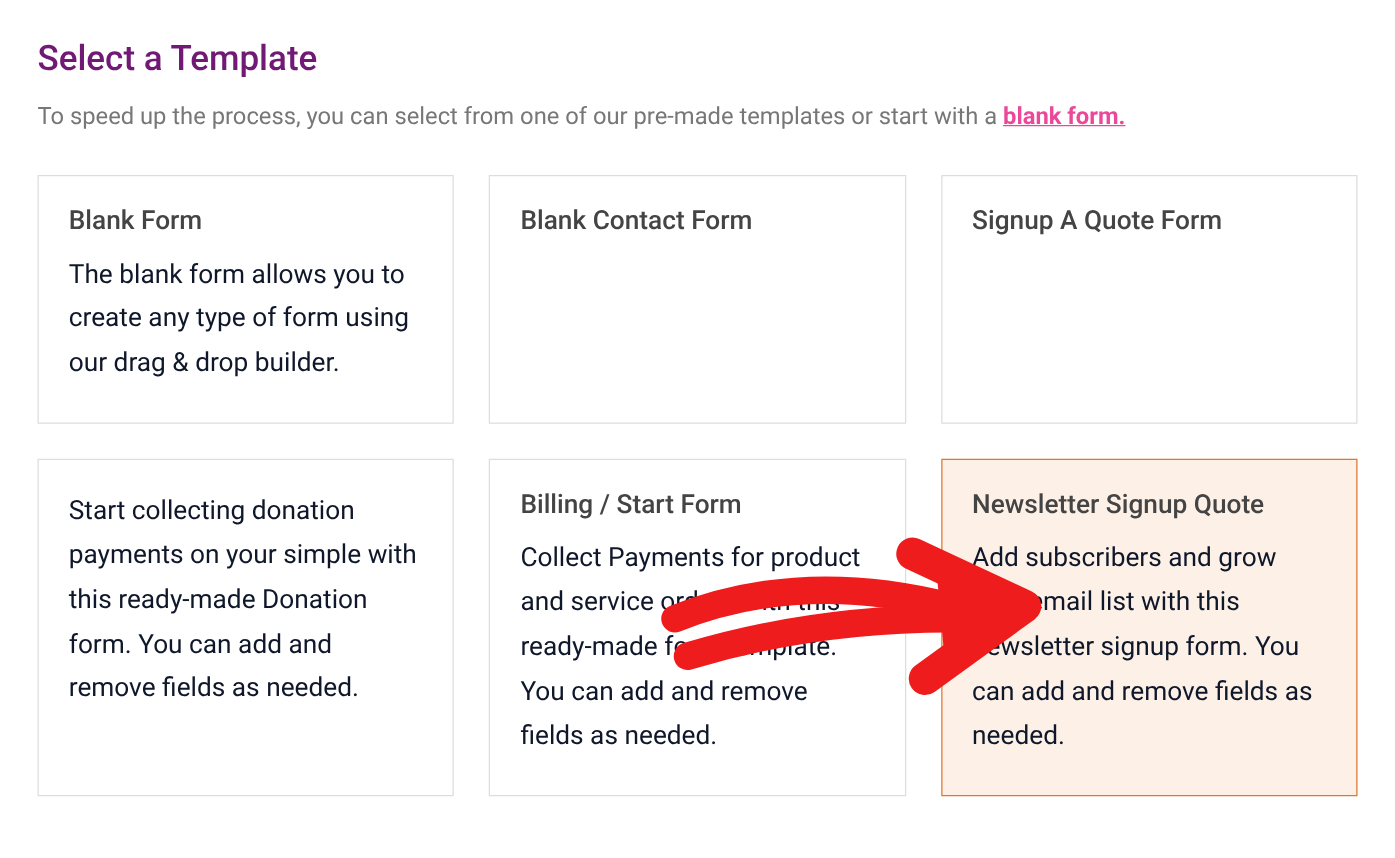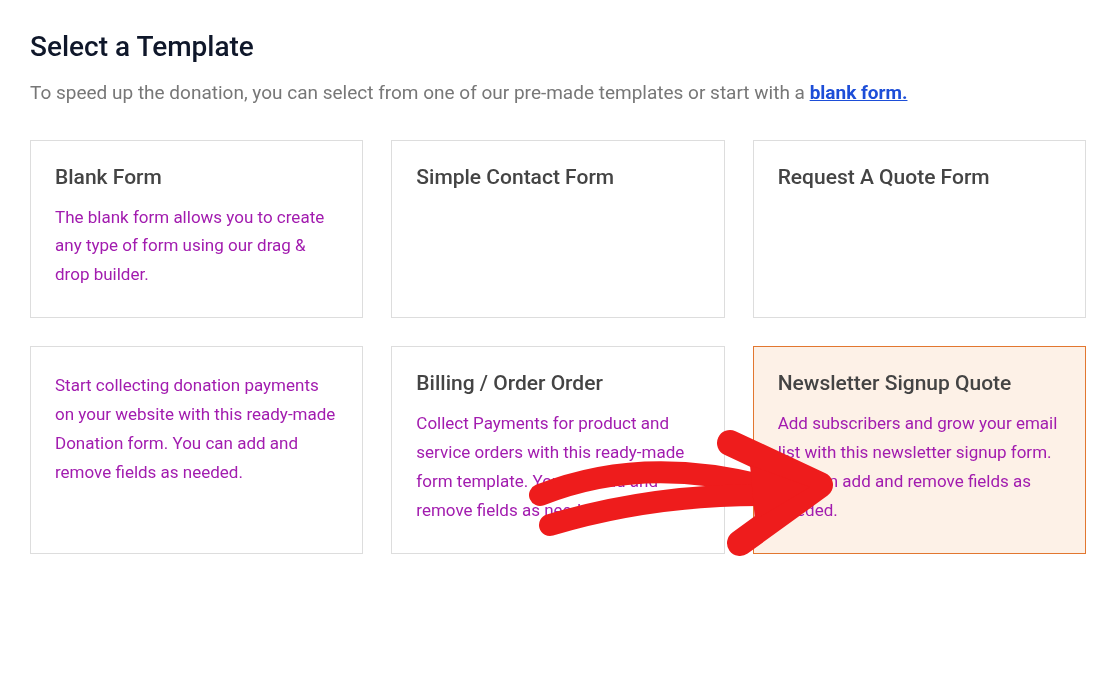--- a/index.html
+++ b/index.html
@@ -9,31 +9,31 @@
     }
     body {
       font-family: -apple-system, BlinkMacSystemFont, "Segoe UI", Roboto, Helvetica, Arial, sans-serif;
       background: #ffffff;
       padding: 30px 30px 40px 30px;
       width: 1116px;
     }
     .page-title {
       font-size: 28px;
       font-weight: 500;
-      color: #0f172a;
+      color: #701a75;
       margin-bottom: 16px;
     }
     .page-subtitle {
       font-size: 19px;
       color: #777777;
       margin-bottom: 32px;
       line-height: 1.5;
     }
     .blank-link {
-      color: #1d4ed8;
+      color: #ec4899;
       font-weight: 700;
       text-decoration: underline;
     }
     .template-grid {
       display: grid;
       grid-template-columns: repeat(3, 1fr);
       gap: 28px;
       position: relative;
     }
     .template-card {
@@ -46,64 +46,64 @@
       border: 1px solid #e27730;
       background: #fdf1e7;
     }
     .card-title {
       font-size: 21px;
       font-weight: 500;
       color: #444444;
       margin-bottom: 14px;
     }
     .card-desc {
-      font-size: 17px;
-      color: #a21caf;
+      font-size: 21px;
+      color: #0f172a;
       line-height: 1.7;
     }
     .arrow-overlay {
       position: absolute;
       left: 490px;
       top: 285px;
       width: 340px;
       height: 140px;
       pointer-events: none;
       z-index: 10;
     }
   </style>
 </head>
 <body>
 
 <h1 class="page-title">Select a Template</h1>
 
 <p class="page-subtitle">
-  <span>To speed up the donation, you can select from one of our pre-made templates or start with a </span><a href="#" class="blank-link">blank form.</a>
+  <span>To speed up the process, you can select from one of our pre-made templates or start with a </span><a href="#" class="blank-link">blank form.</a>
 </p>
 
 <div class="template-grid">
 
   <div class="template-card">
     <h2 class="card-title">Blank Form</h2>
     <p class="card-desc">The blank form allows you to create any type of form using our drag &amp; drop builder.</p>
   </div>
 
   <div class="template-card">
-    <h2 class="card-title">Simple Contact Form</h2>
+    <h2 class="card-title">Blank Contact Form</h2>
   </div>
 
   <div class="template-card">
-    <h2 class="card-title">Request A Quote Form</h2>
+    <h2 class="card-title">Signup A Quote Form</h2>
   </div>
 
   <div class="template-card">
-    <p class="card-desc">Start collecting donation payments on your website with this ready-made Donation form. You can add and remove fields as needed.</p>
+    <p class="card-desc">Start collecting donation payments on your simple with this ready-made Donation form. You can add and remove fields as needed.</p>
   </div>
 
   <div class="template-card">
-    <h2 class="card-title">Billing / Order Order</h2>
+    <h2 class="card-title">Billing / Start Form</h2>
     <p class="card-desc">Collect Payments for product and service orders with this ready-made form template. You can add and remove fields as needed.</p>
   </div>
 
   <div class="template-card highlight">
     <h2 class="card-title">Newsletter Signup Quote</h2>
     <p class="card-desc">Add subscribers and grow your email list with this newsletter signup form. You can add and remove fields as needed.</p>
   </div>
 
   <svg class="arrow-overlay" viewBox="0 0 340 140">
 

